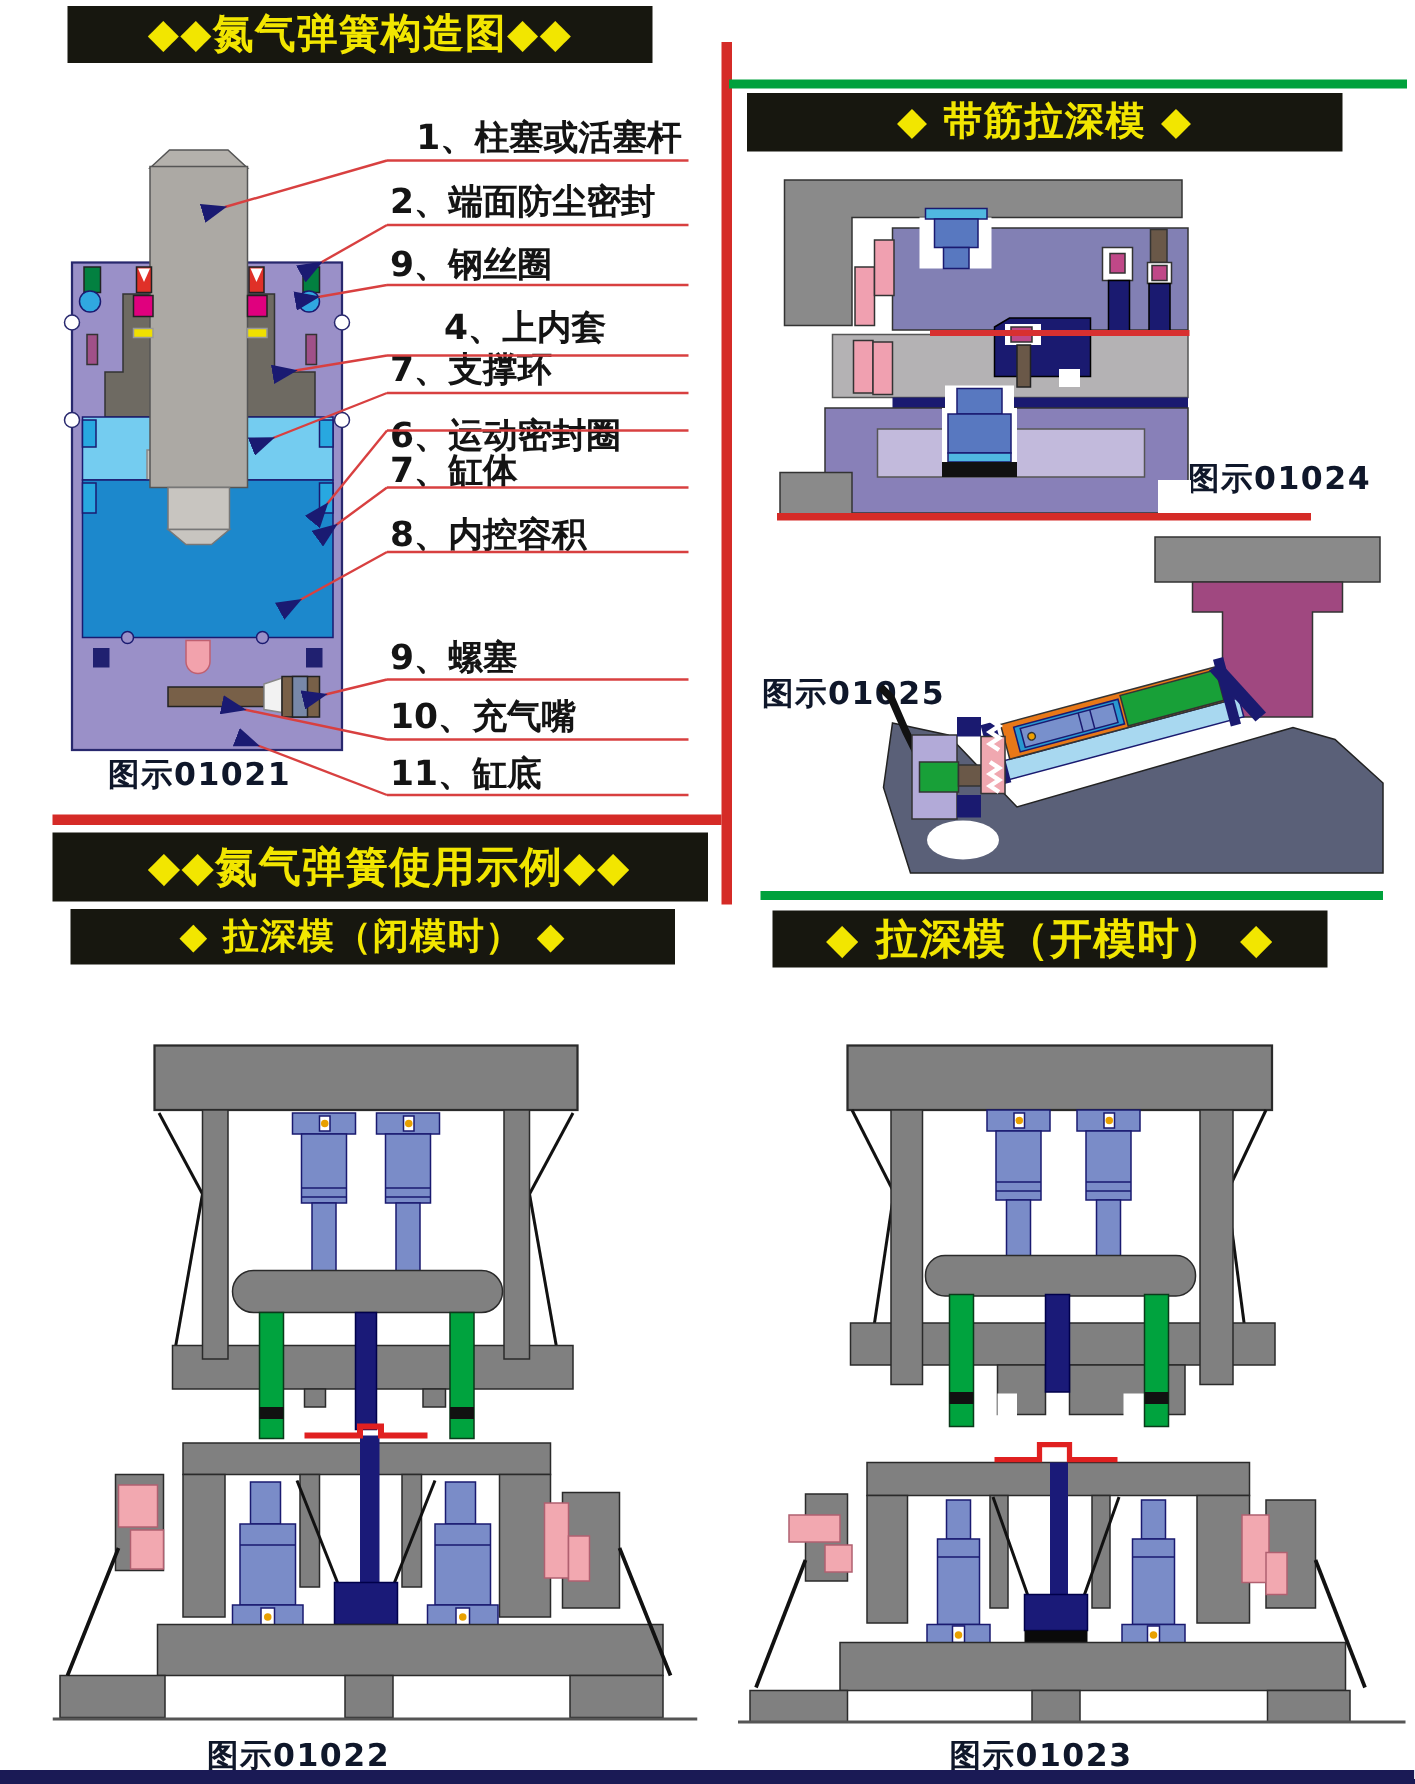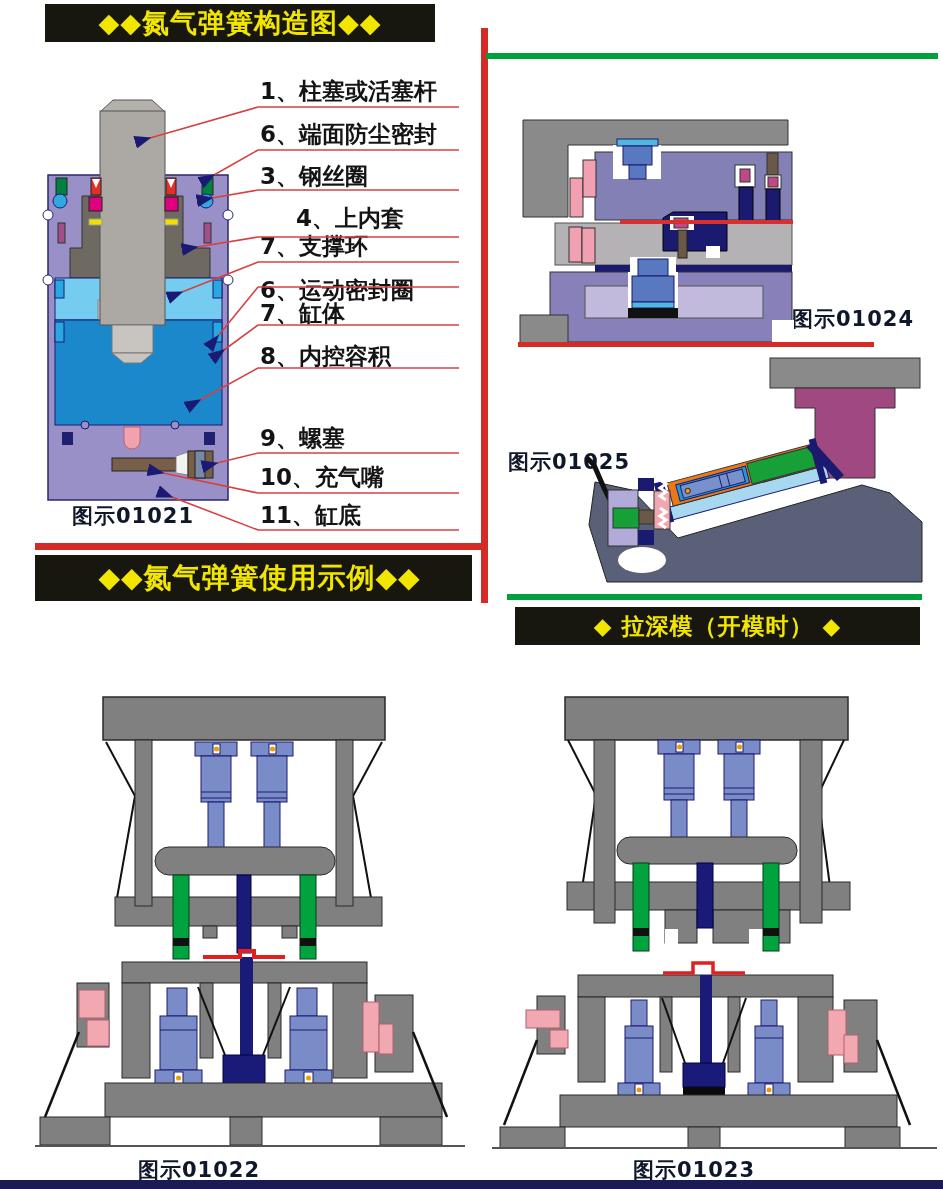--- a/index.html
+++ b/index.html
@@ -14,27 +14,29 @@
   .fig{position:absolute;}
   #overlay{position:absolute;left:0;top:0;pointer-events:none;}
   #footer-bar{position:absolute;left:0;top:1180px;width:943px;height:9px;background:#1A1A55;}
 </style>
 </head>
 <body>
 
 <div id="poster">
 
   <div class="bar" style="left:45px;top:4px;width:390px;height:38px;line-height:38px;font-size:27px;">◆◆氮气弹簧构造图◆◆</div>
+  <div class="bar" style="left:498px;top:62px;width:397px;height:39px;line-height:39px;font-size:26px;">◆ 带筋拉深模 ◆</div>
   <div class="bar" style="left:35px;top:555px;width:425px;height:46px;line-height:46px;font-size:28px;padding-left:12px;">◆◆氮气弹簧使用示例◆◆</div>
-  <div class="bar" style="left:515px;top:607px;width:405px;height:38px;line-height:38px;font-size:23px;">◆ 拉深模（开模时） ◆</div>
+  <div class="bar" style="left:47px;top:606px;width:403px;height:37px;line-height:37px;font-size:24px;">◆ 拉深模（闭模时） ◆</div>
+  <div class="bar" style="left:515px;top:607px;width:370px;height:38px;line-height:38px;font-size:28px;">◆ 拉深模（开模时） ◆</div>
 
   <div>
-    <div class="lbl" style="top:76px;">1、柱塞或活塞杆</div>
-    <div class="lbl" style="top:119px;">6、端面防尘密封</div>
-    <div class="lbl" style="top:161px;">3、钢丝圈</div>
+    <div class="lbl" style="top:76px;text-align:center;">1、柱塞或活塞杆</div>
+    <div class="lbl" style="top:119px;">2、端面防尘密封</div>
+    <div class="lbl" style="top:161px;">9、钢丝圈</div>
     <div class="lbl" style="top:203px;margin-left:36px;">4、上内套</div>
     <div class="lbl" style="top:231px;">7、支撑环</div>
     <div class="lbl" style="top:259px;margin-top:16px;">6、运动密封圈</div>
     <div class="lbl" style="top:298px;">7、缸体</div>
     <div class="lbl" style="top:341px;">8、内控容积</div>
     <div class="lbl" style="top:423px;">9、螺塞</div>
     <div class="lbl" style="top:462px;">10、充气嘴</div>
     <div class="lbl" style="top:500px;">11、缸底</div>
   </div>
 

